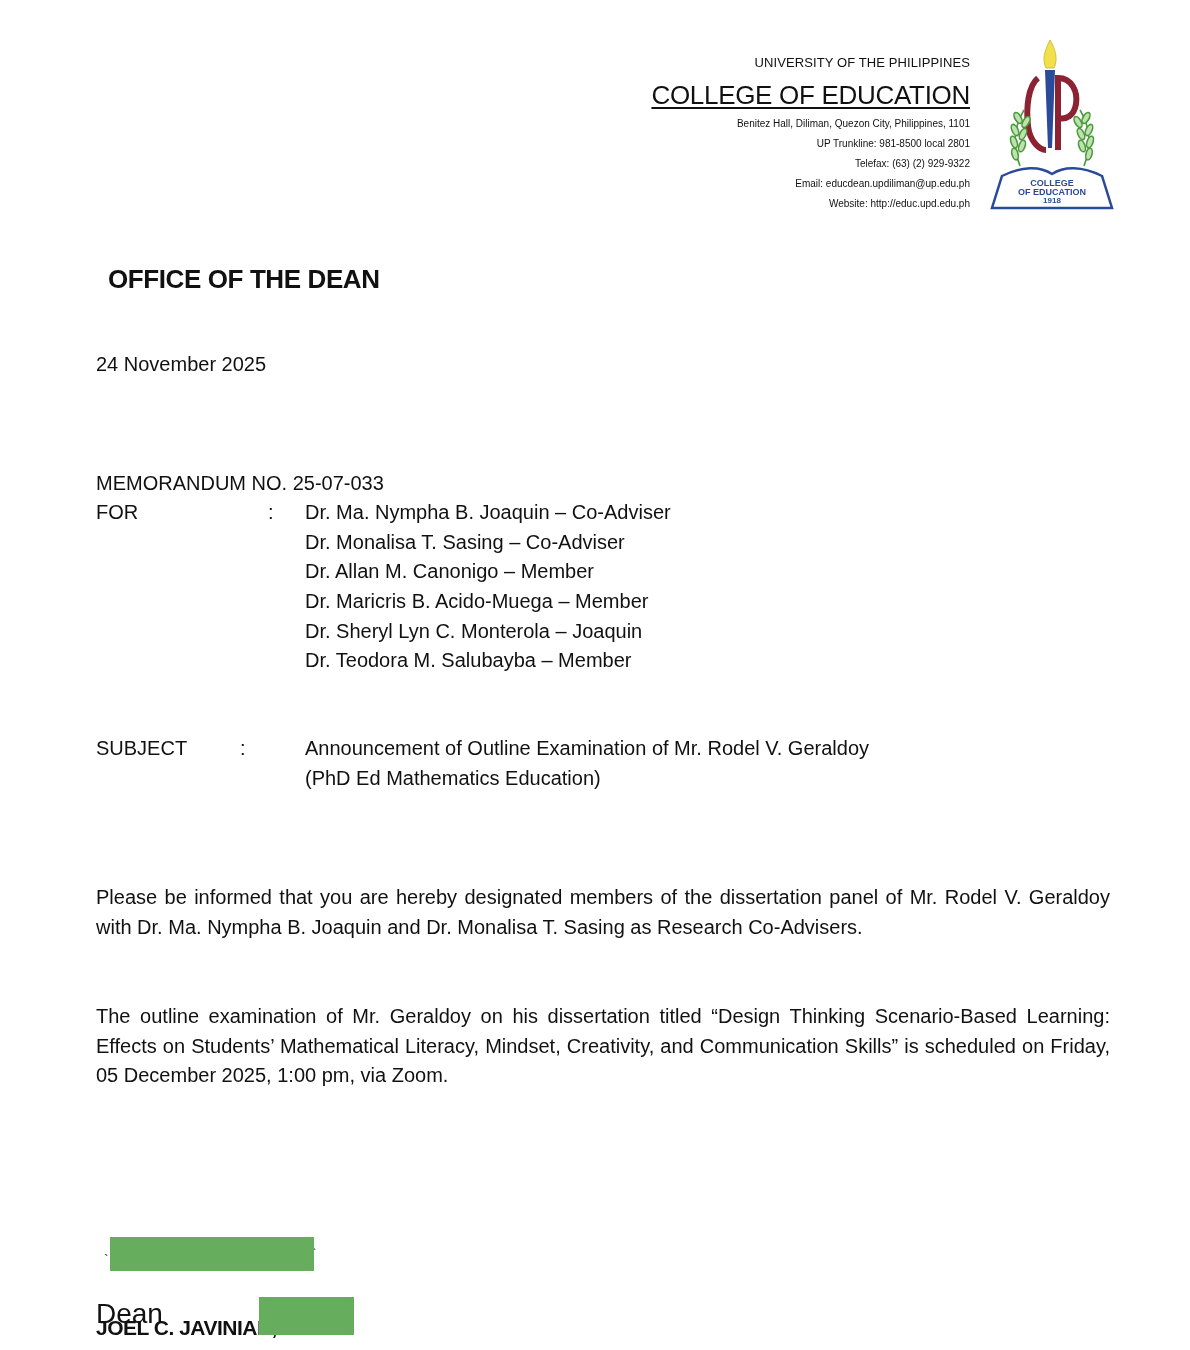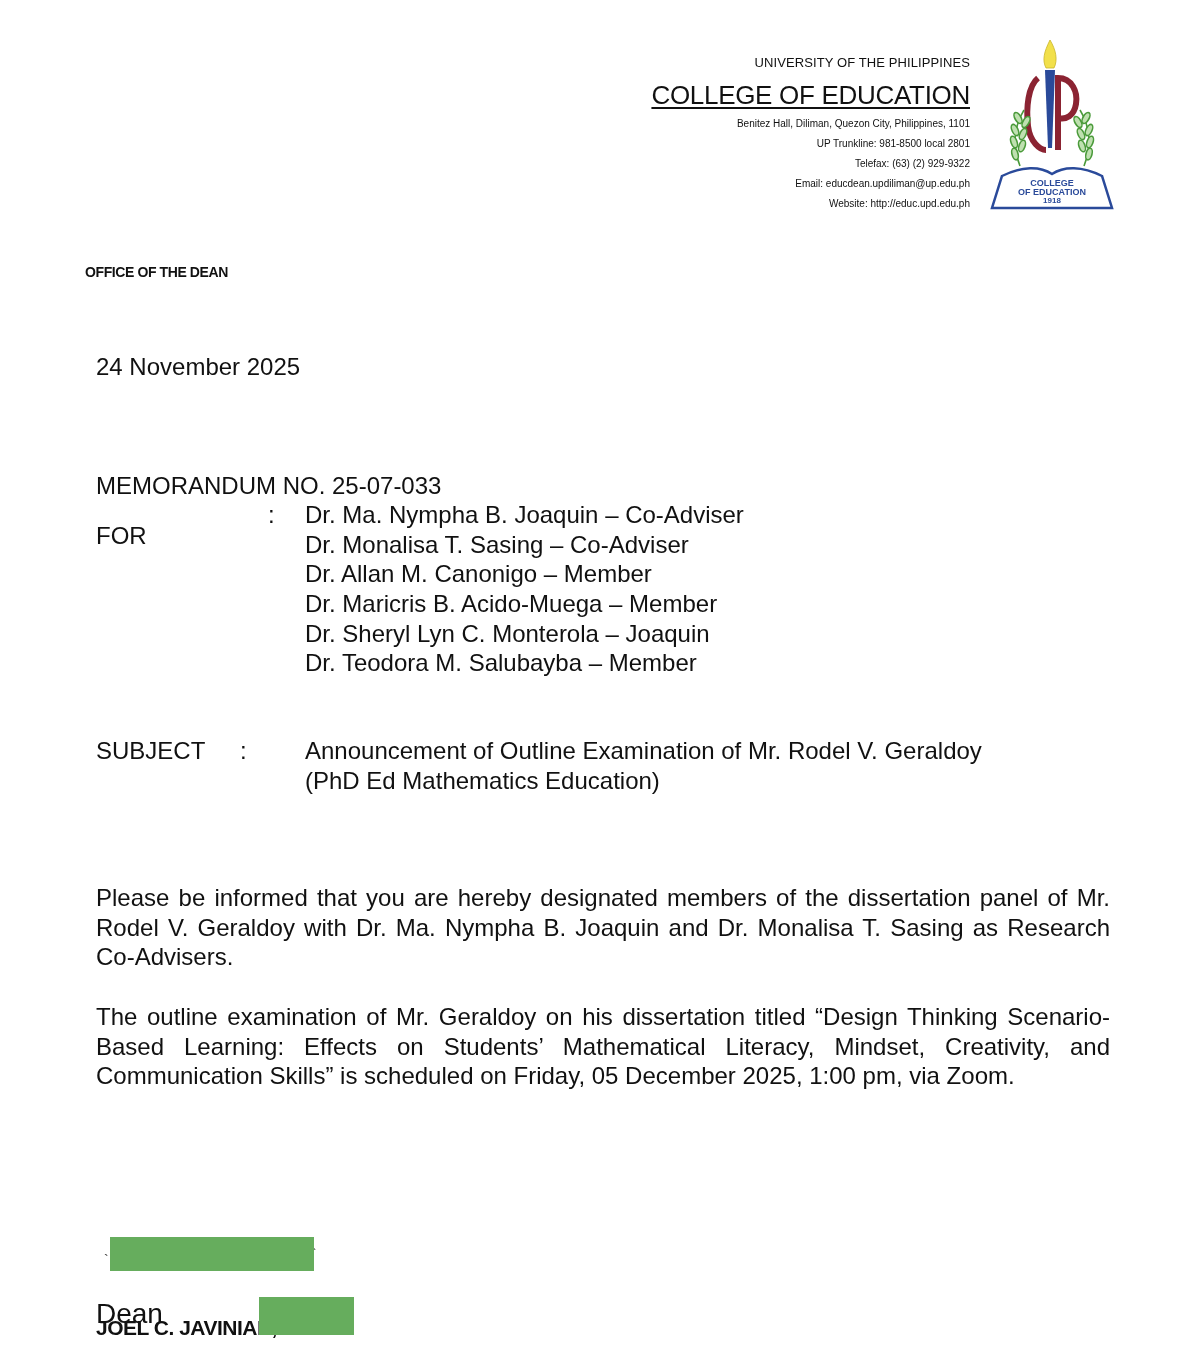--- a/index.html
+++ b/index.html
@@ -13,29 +13,29 @@
     .lh-univ { top: 55px; font-size: 13px; letter-spacing: 0.1px; }
     .lh-college { top: 80px; font-size: 26px; text-decoration: underline; text-decoration-thickness: 2px; text-underline-offset: 3px; letter-spacing: -0.3px; }
     .lh-line { font-size: 10px; }
     .lh-addr { top: 118px; }
     .lh-trunk { top: 138px; }
     .lh-telefax { top: 158px; }
     .lh-email { top: 178px; }
     .lh-web { top: 198px; }
     .logo { position: absolute; left: 988px; top: 38px; width: 128px; height: 176px; }
 
-    .body-text { font-size: 24px; }
-    .office { left: 85px; top: 264px; font-size: 14px; font-weight: bold; letter-spacing: -0.4px; }
+    .body-text { font-size: 20px; }
+    .office { left: 108px; top: 264px; font-size: 26px; font-weight: bold; letter-spacing: -0.4px; }
     .date { left: 96px; top: 353px; }
     .memo { left: 96px; top: 472px; }
     .lbl { left: 96px; }
     .colon { left: 268px; }
     .colon2 { left: 240px; }
     .val { left: 305px; white-space: nowrap; }
-    .para { left: 96px; width: 1014px; text-align: justify; line-height: 29.5px; font-size: 24px; }
+    .para { left: 96px; width: 1014px; text-align: justify; line-height: 29.5px; font-size: 20px; }
     .p1 { top: 883px; }
     .p2 { top: 1002px; }
     .redact { background: #66ad5d; }
     .sig-name { left: 96px; top: 1268px; font-size: 21px; font-weight: bold; letter-spacing: -0.5px; margin-top: 48px; }
     .sig-title { left: 96px; top: 1298px; font-size: 28px; }
     .tick { font-size: 14px; color: #333; }
   </style>
 </head>
 <body>
 
@@ -82,21 +82,21 @@
     <text x="64" y="157" text-anchor="middle" font-family="Liberation Sans, sans-serif" font-weight="bold" font-size="9" fill="#2a4a9a">OF EDUCATION</text>
     <text x="64" y="165" text-anchor="middle" font-family="Liberation Sans, sans-serif" font-weight="bold" font-size="8" fill="#2a4a9a">1918</text>
   </svg>
 </div>
 
 <div class="abs office">OFFICE OF THE DEAN</div>
 <div class="abs body-text date">24 November 2025</div>
 
 <div class="abs body-text memo">MEMORANDUM NO. 25-07-033</div>
 
-<div class="abs body-text lbl" style="top:522px">FOR</div>
+<div class="abs body-text lbl" style="top:501px">FOR</div>
 <div class="abs body-text colon" style="top:501px">:</div>
 <div class="abs body-text val" style="top:501px">Dr. Ma. Nympha B. Joaquin – Co-Adviser</div>
 <div class="abs body-text val" style="top:531px">Dr. Monalisa T. Sasing – Co-Adviser</div>
 <div class="abs body-text val" style="top:560px">Dr. Allan M. Canonigo – Member</div>
 <div class="abs body-text val" style="top:590px">Dr. Maricris B. Acido-Muega – Member</div>
 <div class="abs body-text val" style="top:620px">Dr. Sheryl Lyn C. Monterola – Joaquin</div>
 <div class="abs body-text val" style="top:649px">Dr. Teodora M. Salubayba – Member</div>
 
 <div class="abs body-text lbl" style="top:737px">SUBJECT</div>
 <div class="abs body-text colon2" style="top:737px">:</div>

